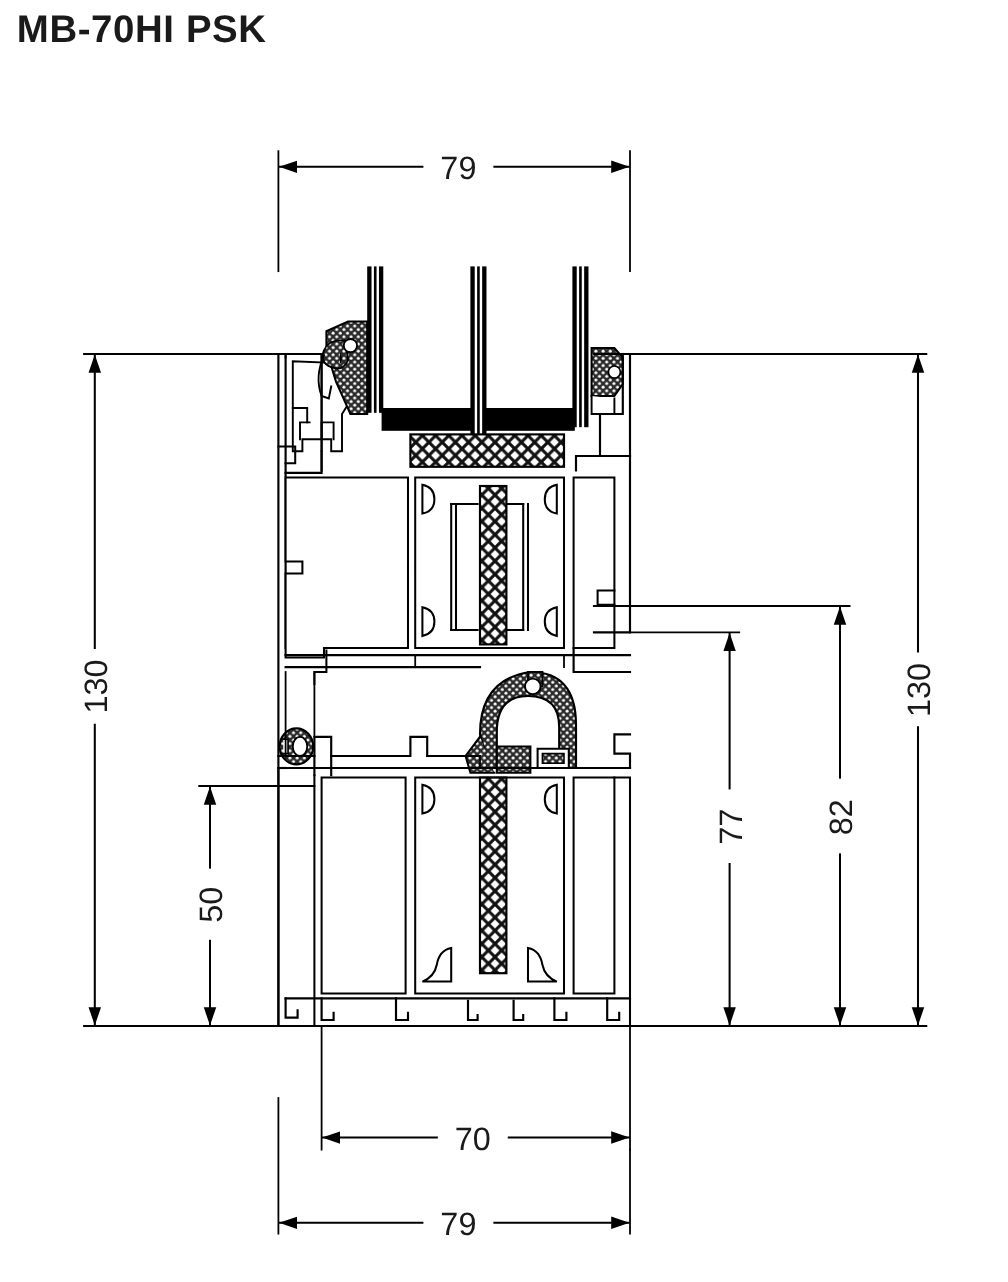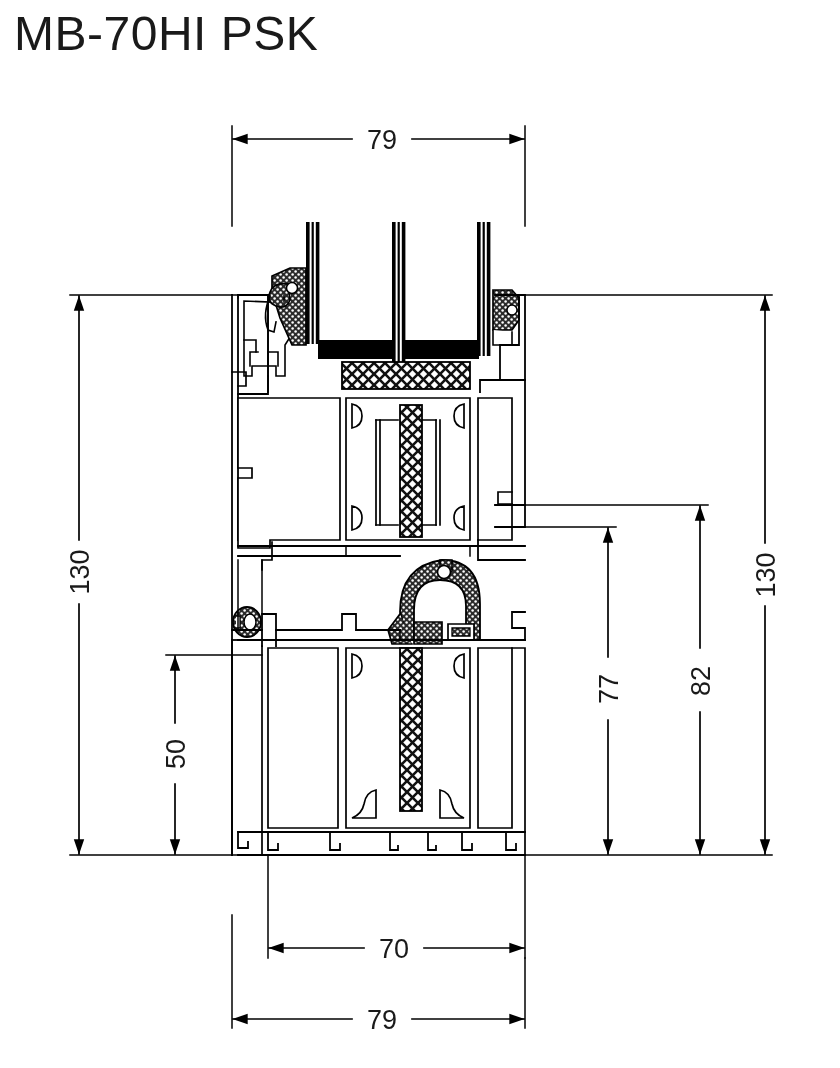--- a/index.html
+++ b/index.html
@@ -11,22 +11,22 @@
     width: 840px;
     height: 1068px;
     position: relative;
     overflow: hidden;
     font-family: "Liberation Sans", sans-serif;
   }
   #drawing-title {
     position: absolute;
     left: 14px;
     top: 6px;
-    font-size: 48px;
-    font-weight: 400;
+    font-size: 32px;
+    font-weight: 700;
     color: #1a1a1a;
     letter-spacing: 0.5px;
     white-space: nowrap;
   }
   #cad-canvas {
     position: absolute;
     left: 0;
     top: 0;
     width: 840px;
     height: 1068px;

